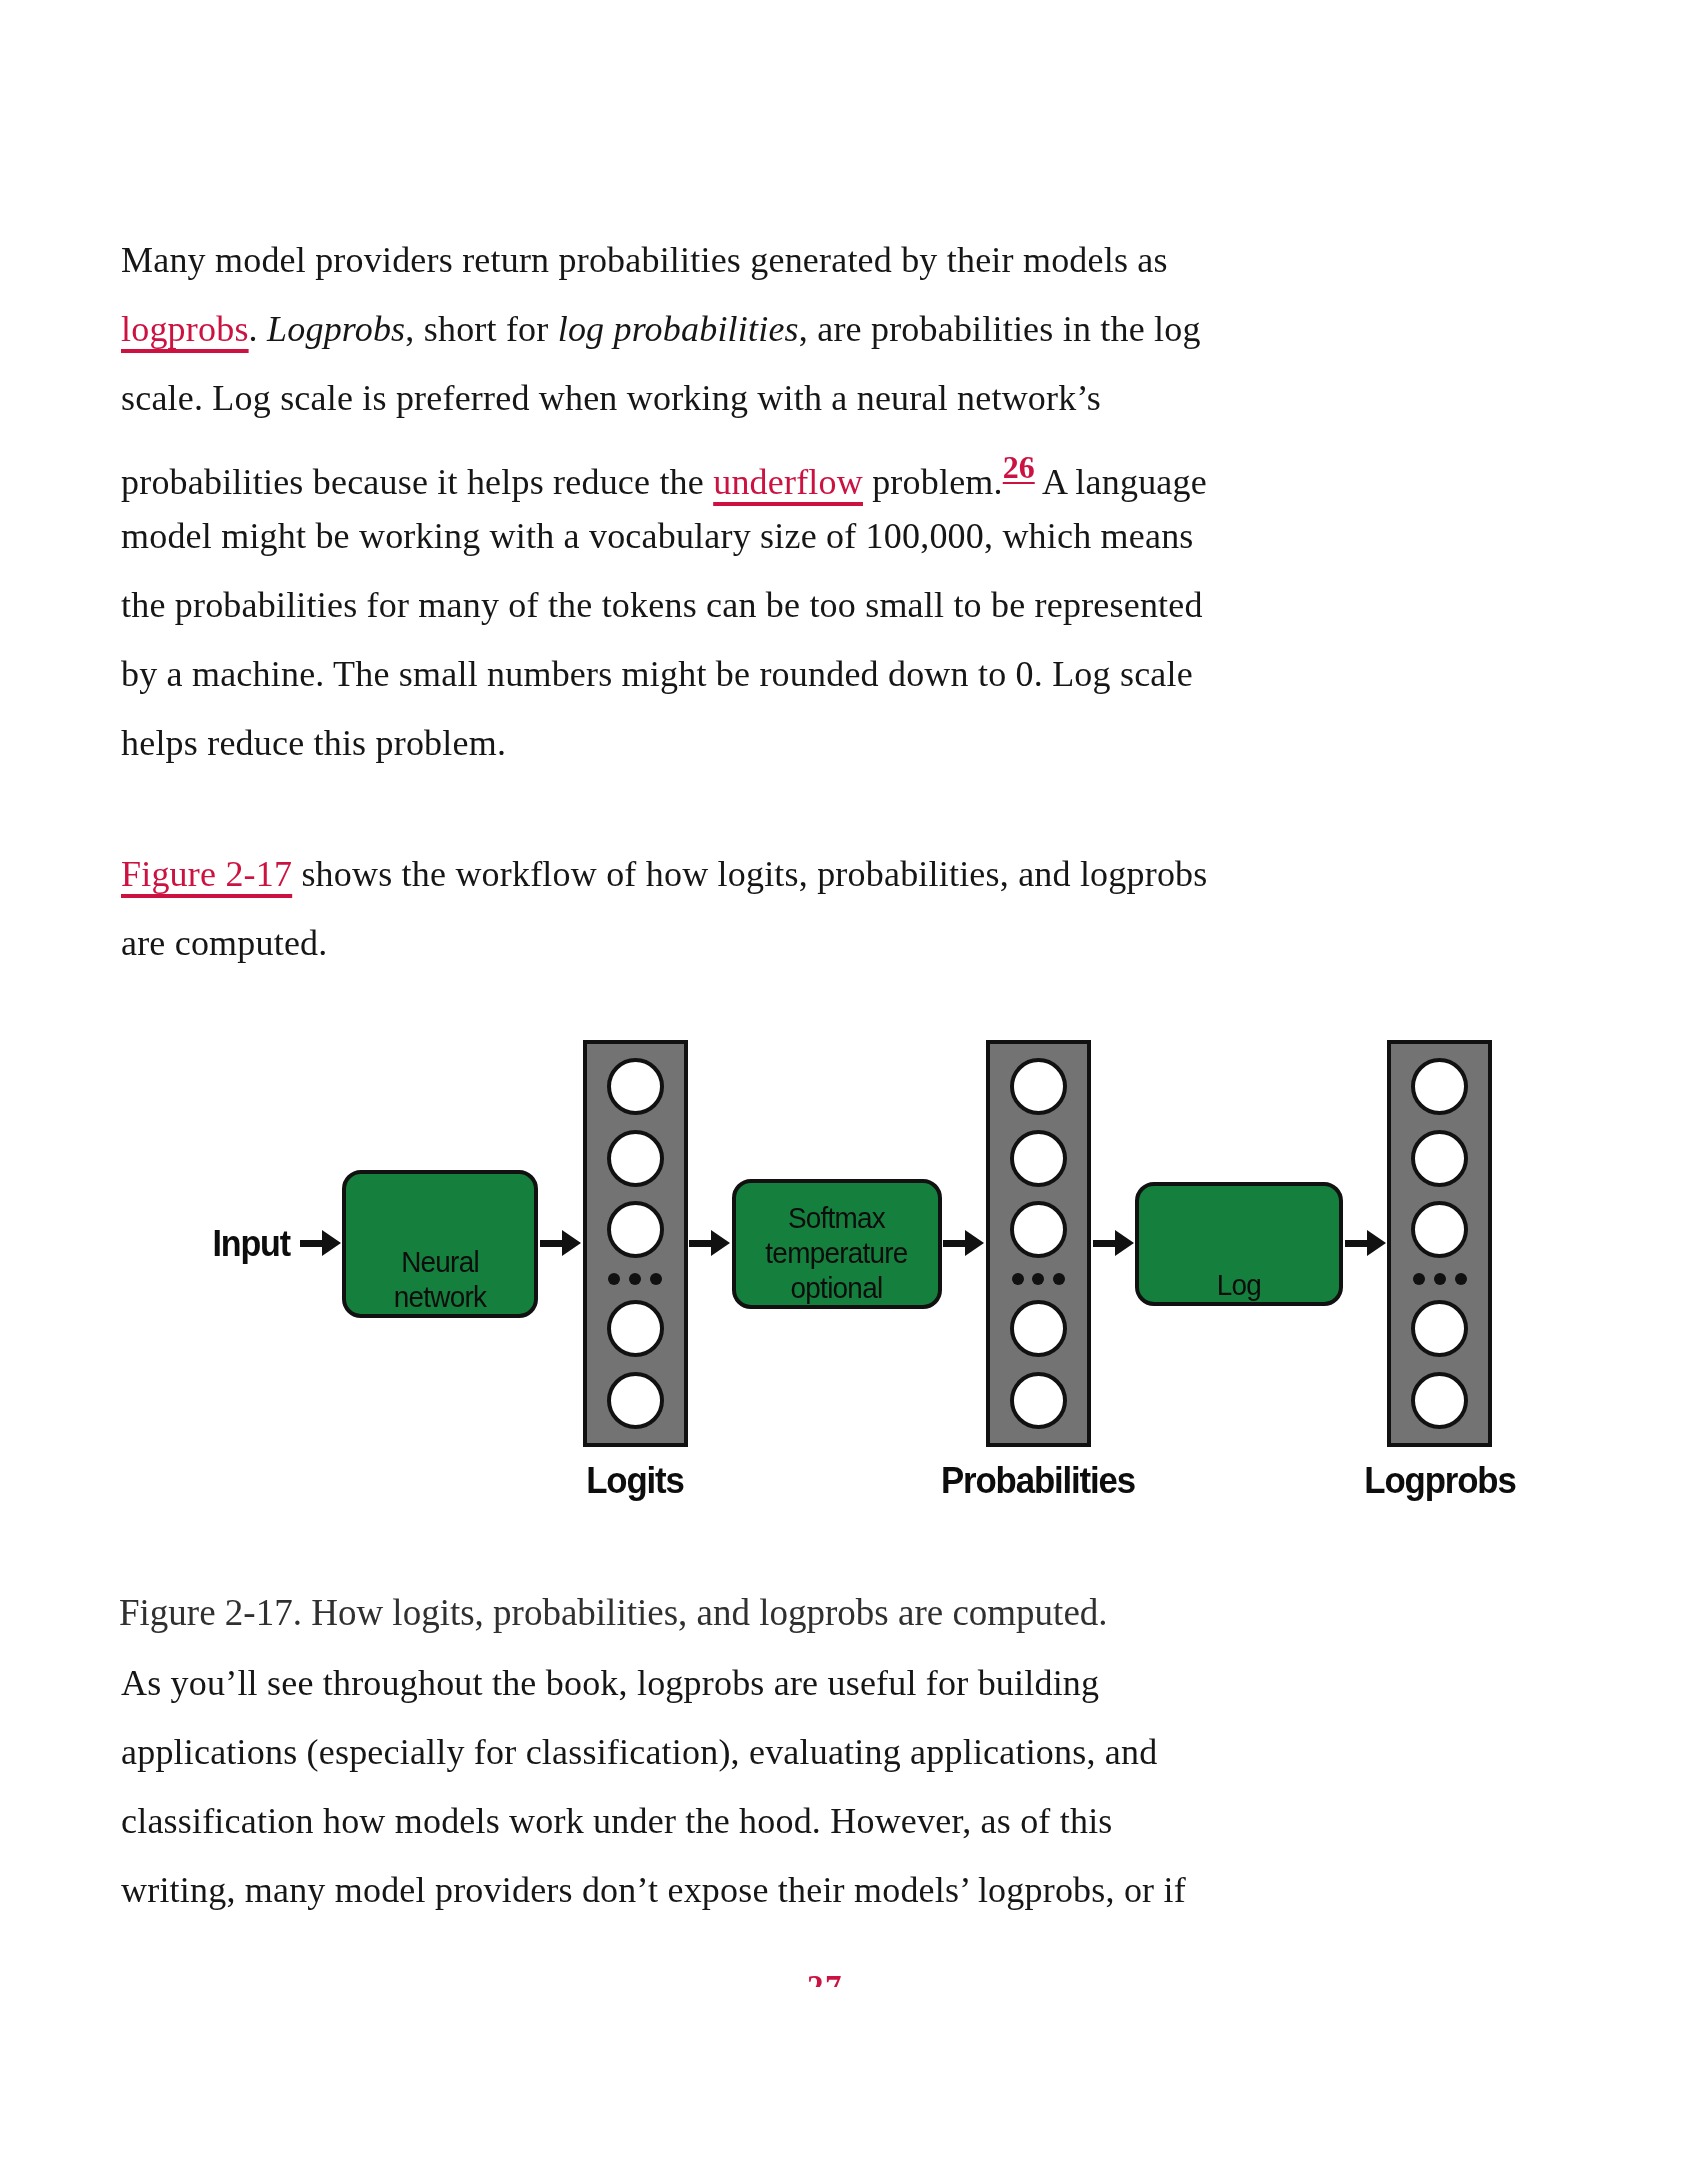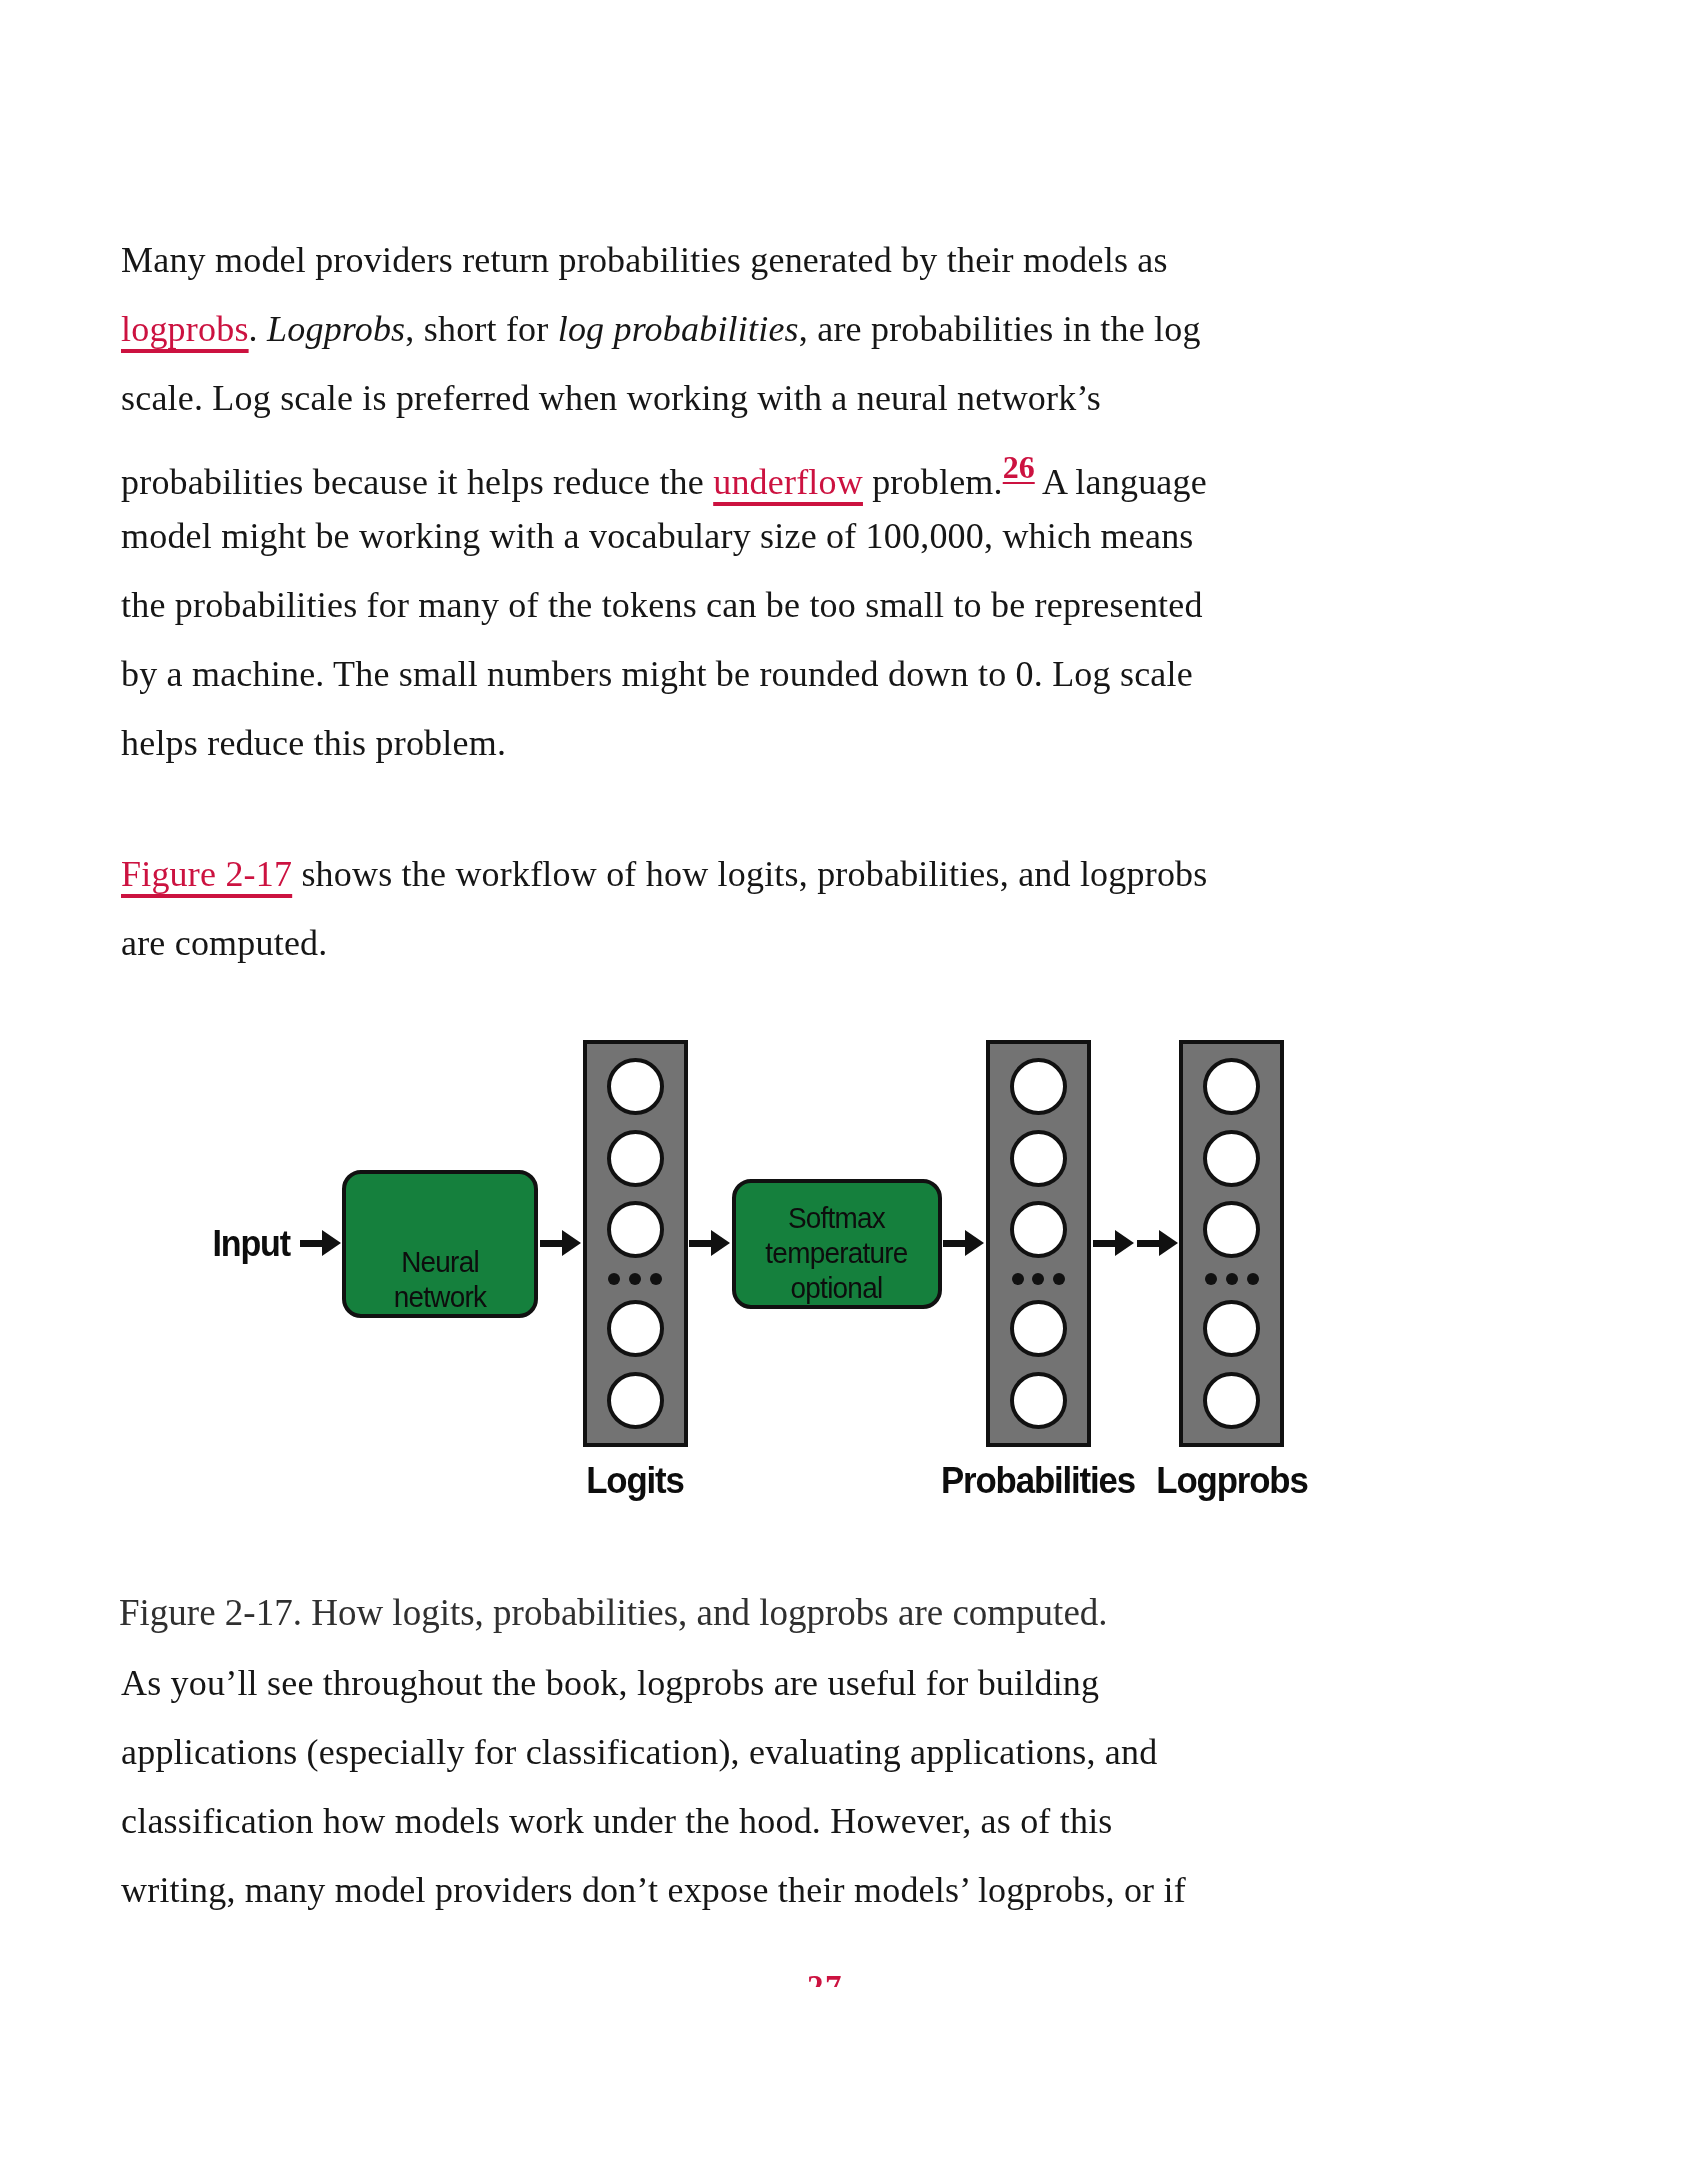--- a/index.html
+++ b/index.html
@@ -235,20 +235,23 @@
         <i></i>
         <i></i>
       </div>
     <div class="node"></div>
     <div class="node"></div>
     <div class="col-label">Probabilities</div>
   </div>
 
   <div class="arrow"></div>
 
+  <div class="dbox log-box">
+    <span class="condense">Log</span>
+  </div>
 
   <div class="arrow"></div>
 
   <div class="ncol">
     <div class="node"></div>
     <div class="node"></div>
     <div class="node"></div>
     <div class="dots">
         <i></i>
         <i></i>

